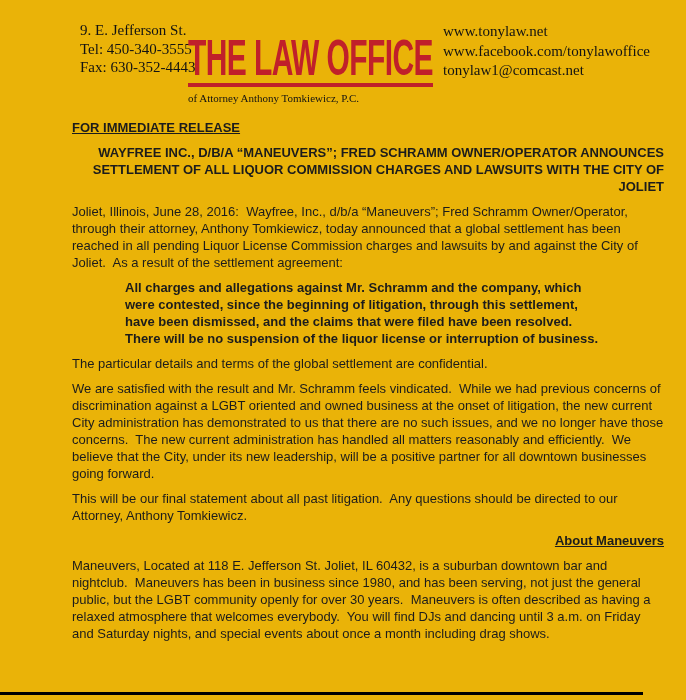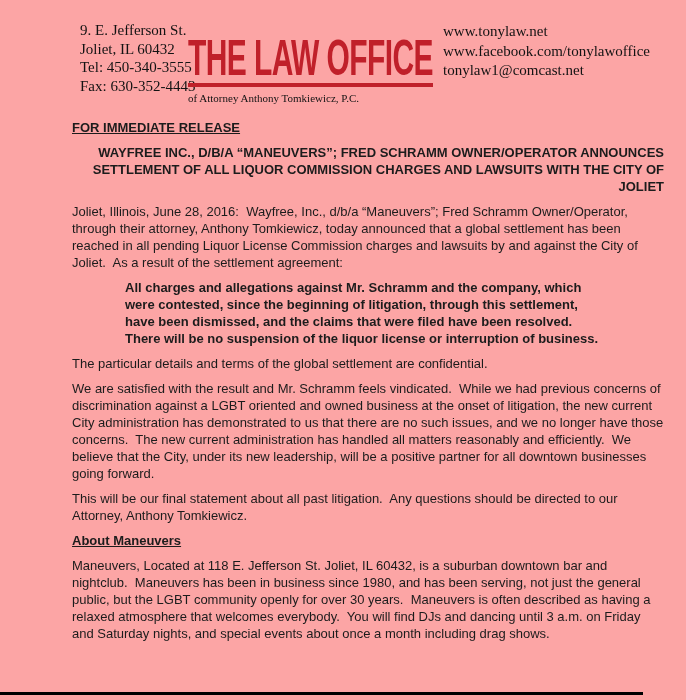--- a/index.html
+++ b/index.html
@@ -1,21 +1,21 @@
 <!DOCTYPE html>
 <html style="--accent: #c0202a;"><head>
 <meta charset="utf-8">
 <style>
   :root { --accent: #c0202a; --ink: #1b1b1b; }
   html, body { margin: 0; padding: 0; background: #ffffff; }
   .page {
     position: relative;
     width: 686px;
     height: 700px;
-    background: #fca5a5;
+    background: #eab308;
     overflow: hidden;
     color: var(--ink);
     font-family: "Liberation Sans", sans-serif;
   }
 
   
   .letterhead { position: absolute; left: 0; top: 0; width: 100%; height: 112px; }
   .addr {
     position: absolute; left: 80px; top: 21px;
     font-family: "Liberation Serif", serif;
@@ -52,36 +52,35 @@
   .doc {
     position: absolute; left: 72px; top: 119px; width: 592px;
     font-size: 13px; line-height: 17px; color: #1c1c1c;
   }
   .doc p { margin: 0 0 8px 0; white-space: pre-wrap; }
   .release-label { font-weight: bold; text-decoration: underline; }
   .headline { font-weight: bold; text-align: right; }
   .quote { margin: 0 60px 8px 53px; font-weight: bold; white-space: pre-wrap; }
   .section-heading {
     font-weight: bold; text-decoration: underline;
-    font-size: 13px; margin: 0 0 8px 0;
+    font-size: 13px; margin: 0 0 8px 0; text-align: right;
   }
 
   
   .bottom-line { position: absolute; left: 0; top: 692px; width: 643px; height: 3px; background: #000; }
 </style>
 </head>
 <body>
 
 <div class="page">
 
   <header class="letterhead">
 
     <div class="addr">
       <div>9. E. Jefferson St.</div>
-      <div>Joliet, IL 60432</div>
       <div>Tel: 450-340-3555</div>
       <div>Fax: 630-352-4443</div>
     </div>
 
     <div class="logo">
       <div class="logo-title">THE LAW OFFICE</div>
       <div class="logo-rule"></div>
       <div class="logo-sub">of Attorney Anthony Tomkiewicz, P.C.</div>
     </div>
 

